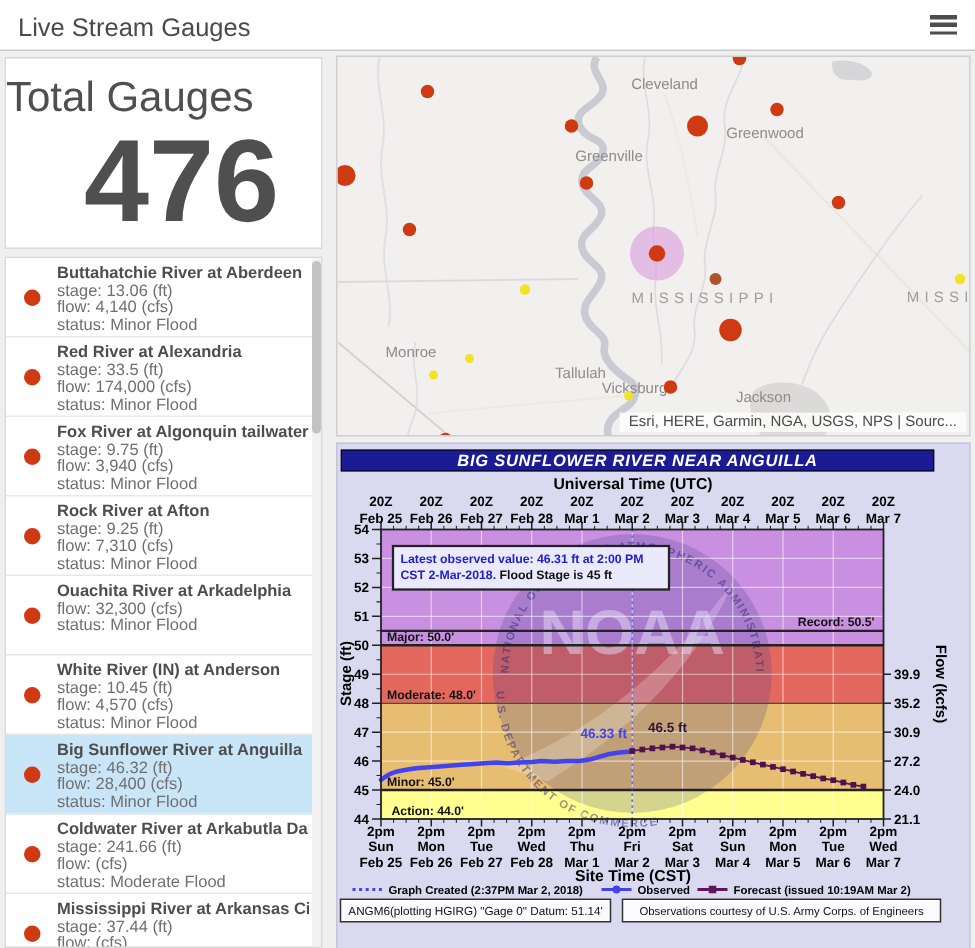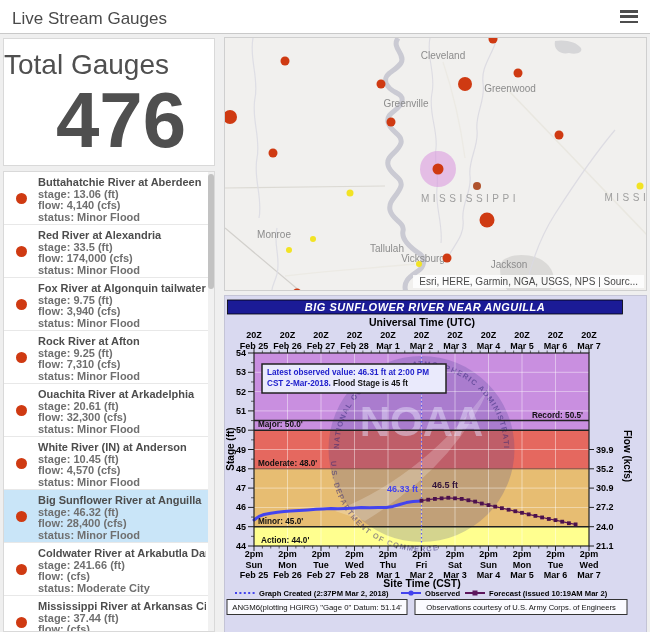--- a/index.html
+++ b/index.html
@@ -9,21 +9,21 @@
   #menu-btn{position:absolute;right:12px;top:10px;width:18px;height:14px;cursor:pointer;}
   #menu-btn .bar{width:18px;height:2.5px;background:#4d4d4d;margin-bottom:2.8px;}
   .panel{position:absolute;background:#fff;border:1px solid #d9d9d9;box-sizing:border-box;}
   #total-card{left:3px;top:38px;width:212px;height:128px;}
   #total-title{margin-top:10px;text-align:left;font-size:28px;color:#4f4f4f;}
   #total-count{margin-top:2px;text-align:center;font-size:78px;line-height:0.95;font-weight:bold;color:#4f4f4f;padding-left:24px;}
   #gauge-list{left:3px;top:171px;width:212px;height:461px;overflow:hidden;}
   .gauge-item{position:relative;height:53px;box-sizing:border-box;padding:5px 8px 0 34px;border-bottom:1px solid #e8e8e8;font-size:11px;line-height:11.5px;cursor:pointer;}
   .gauge-item.selected{background:#c9e5f8;}
   .gauge-item .t{font-weight:bold;color:#4d4d4d;white-space:nowrap;overflow:hidden;}
-  .gauge-item .d{color:#6f6f6f;white-space:nowrap;overflow:hidden;font-weight:bold;}
+  .gauge-item .d{color:#6f6f6f;white-space:nowrap;overflow:hidden;}
   .gauge-dot{position:absolute;left:12px;top:21px;width:11px;height:11px;border-radius:50%;background:#cf3a12;}
   #list-scrollbar{position:absolute;right:0;top:0;width:6px;height:100%;background:#f1f1f1;}
   #list-thumb{position:absolute;top:2px;left:0;width:6px;height:115px;background:#c2c2c2;border-radius:3px;}
   #map-panel{left:224px;top:37px;width:423px;height:254px;background:#f1f0ee;border:1px solid #cfcfcf;overflow:hidden;}
   #map-attr{position:absolute;right:2px;bottom:2px;background:rgba(255,255,255,0.8);padding:1px 6px;font-size:10px;color:#4a4a4a;}
   #chart-panel{left:224px;top:295px;width:423px;height:409px;background:#d9d9f0;border:1px solid #c4c4d6;overflow:hidden;}
   svg text{font-family:"Liberation Sans",sans-serif;}
   .maplabel{fill:#8c8c8c;font-size:10px;}
   .statelabel{fill:#9e9e9e;font-size:10px;letter-spacing:3.5px;}
 </style>
@@ -70,21 +70,20 @@
     <div class="gauge-item">
       <span class="gauge-dot"></span>
       <div class="t">Rock River at Afton</div>
       <div class="d">stage: 9.25 (ft)</div>
       <div class="d">flow: 7,310 (cfs)</div>
       <div class="d">status: Minor Flood</div>
     </div>
     <div class="gauge-item">
       <span class="gauge-dot"></span>
       <div class="t">Ouachita River at Arkadelphia</div>
-      <div class="d">stage: 20.61 (ft)</div>
       <div class="d">flow: 32,300 (cfs)</div>
       <div class="d">status: Minor Flood</div>
     </div>
     <div class="gauge-item">
       <span class="gauge-dot"></span>
       <div class="t">White River (IN) at Anderson</div>
       <div class="d">stage: 10.45 (ft)</div>
       <div class="d">flow: 4,570 (cfs)</div>
       <div class="d">status: Minor Flood</div>
     </div>
@@ -93,21 +92,21 @@
       <div class="t">Big Sunflower River at Anguilla</div>
       <div class="d">stage: 46.32 (ft)</div>
       <div class="d">flow: 28,400 (cfs)</div>
       <div class="d">status: Minor Flood</div>
     </div>
     <div class="gauge-item">
       <span class="gauge-dot"></span>
       <div class="t">Coldwater River at Arkabutla Dam</div>
       <div class="d">stage: 241.66 (ft)</div>
       <div class="d">flow: (cfs)</div>
-      <div class="d">status: Moderate City</div>
+      <div class="d">status: Moderate Flood</div>
     </div>
     <div class="gauge-item">
       <span class="gauge-dot"></span>
       <div class="t">Mississippi River at Arkansas City</div>
       <div class="d">stage: 37.44 (ft)</div>
       <div class="d">flow: (cfs)</div>
       <div class="d"></div>
     </div>
     <div id="list-scrollbar">
     <div id="list-thumb"></div>

